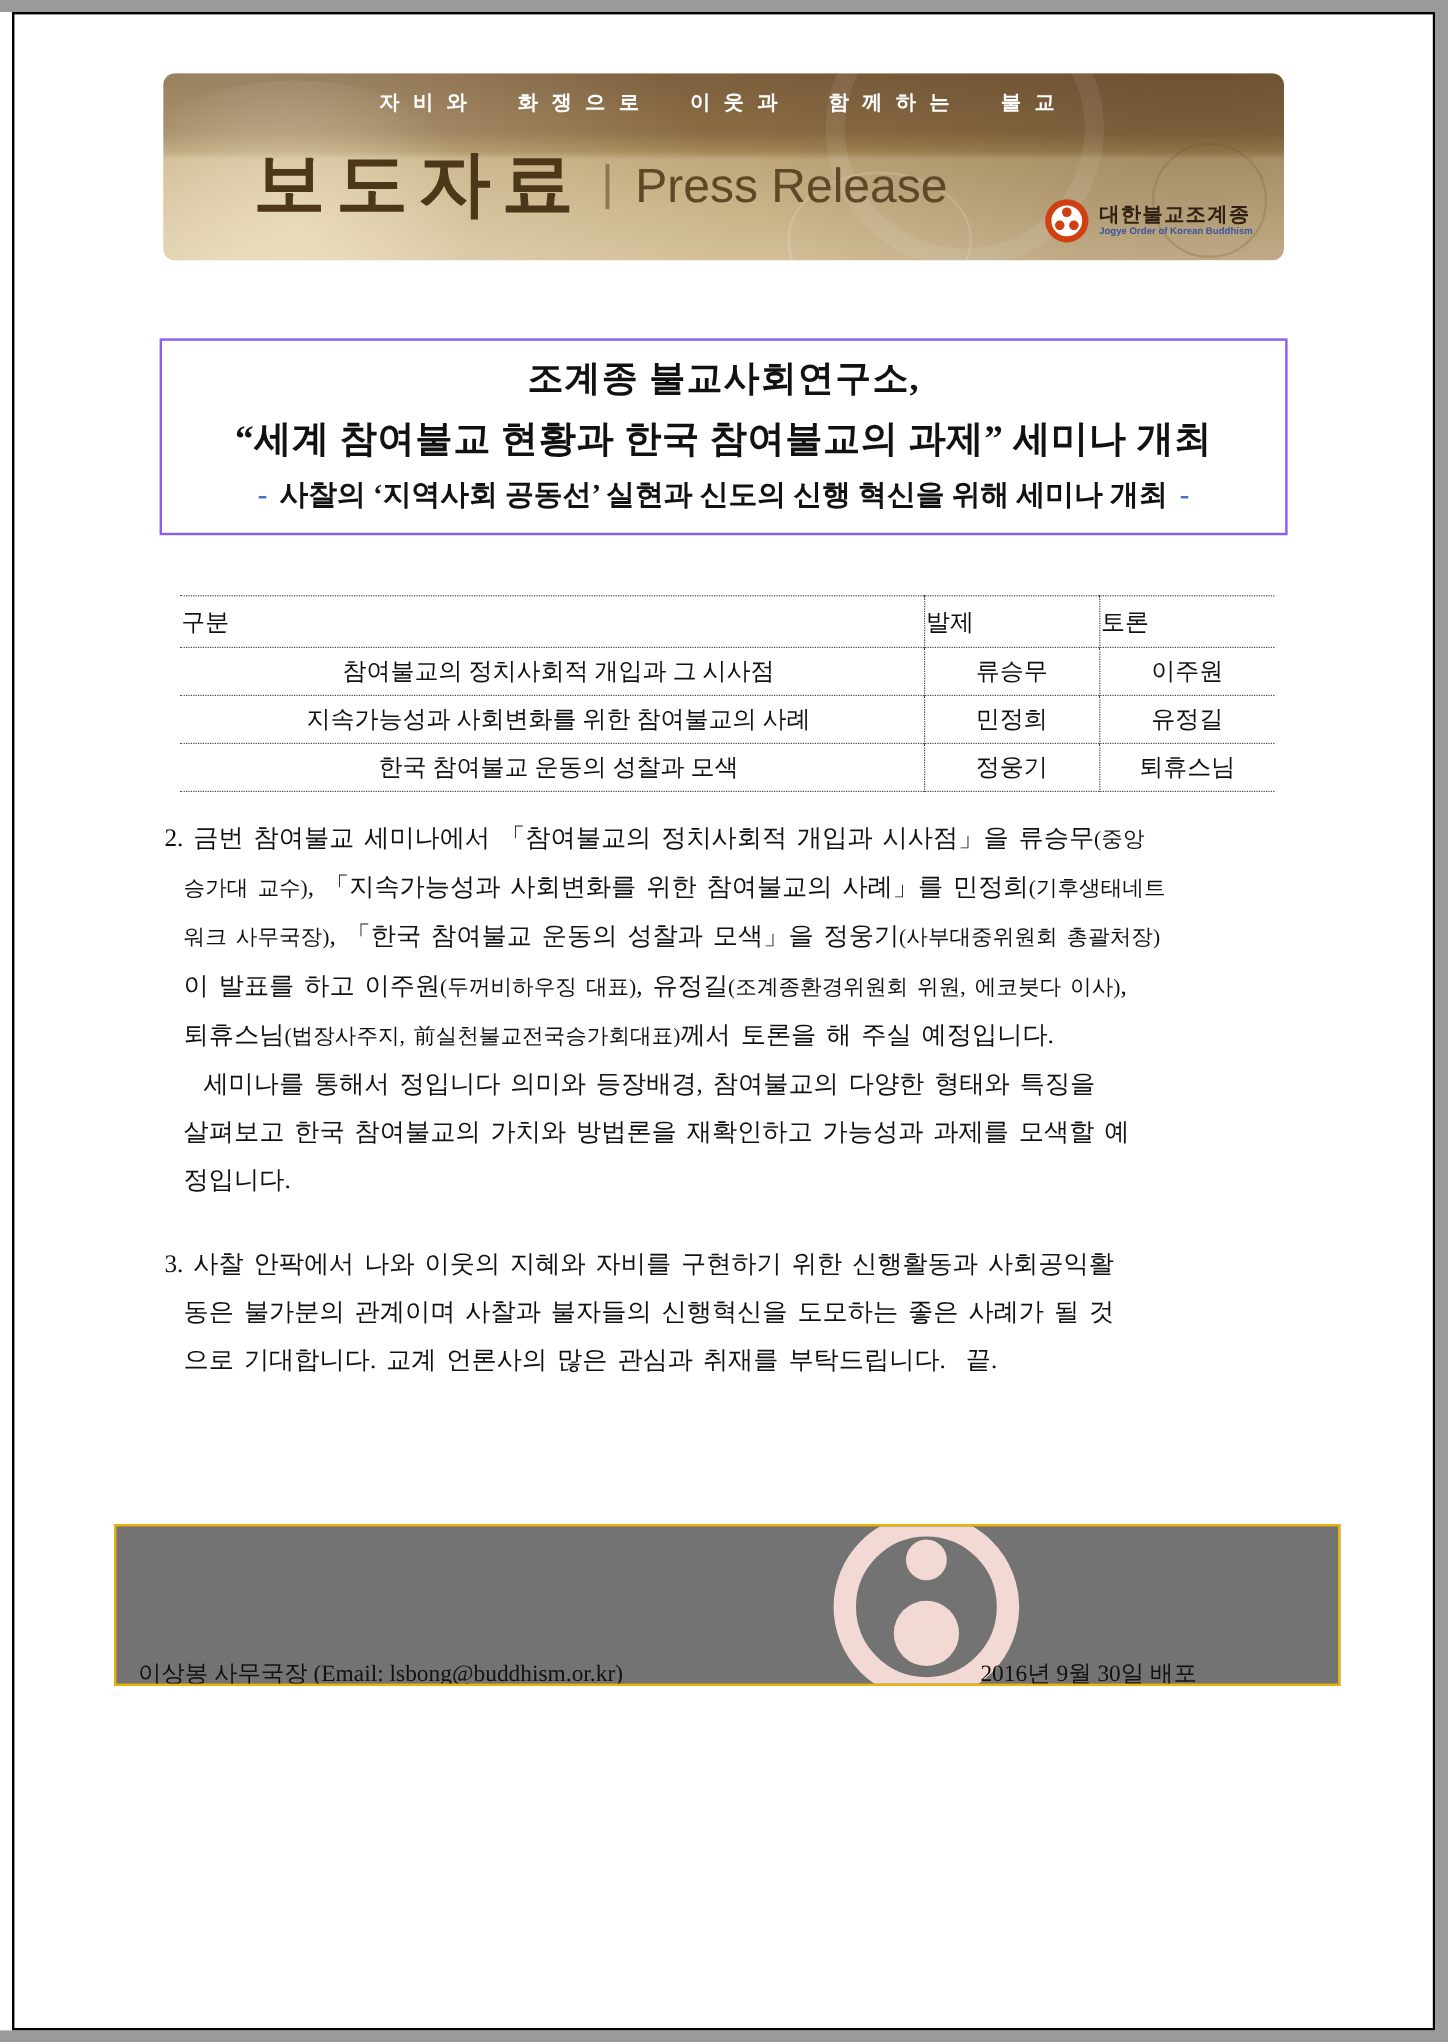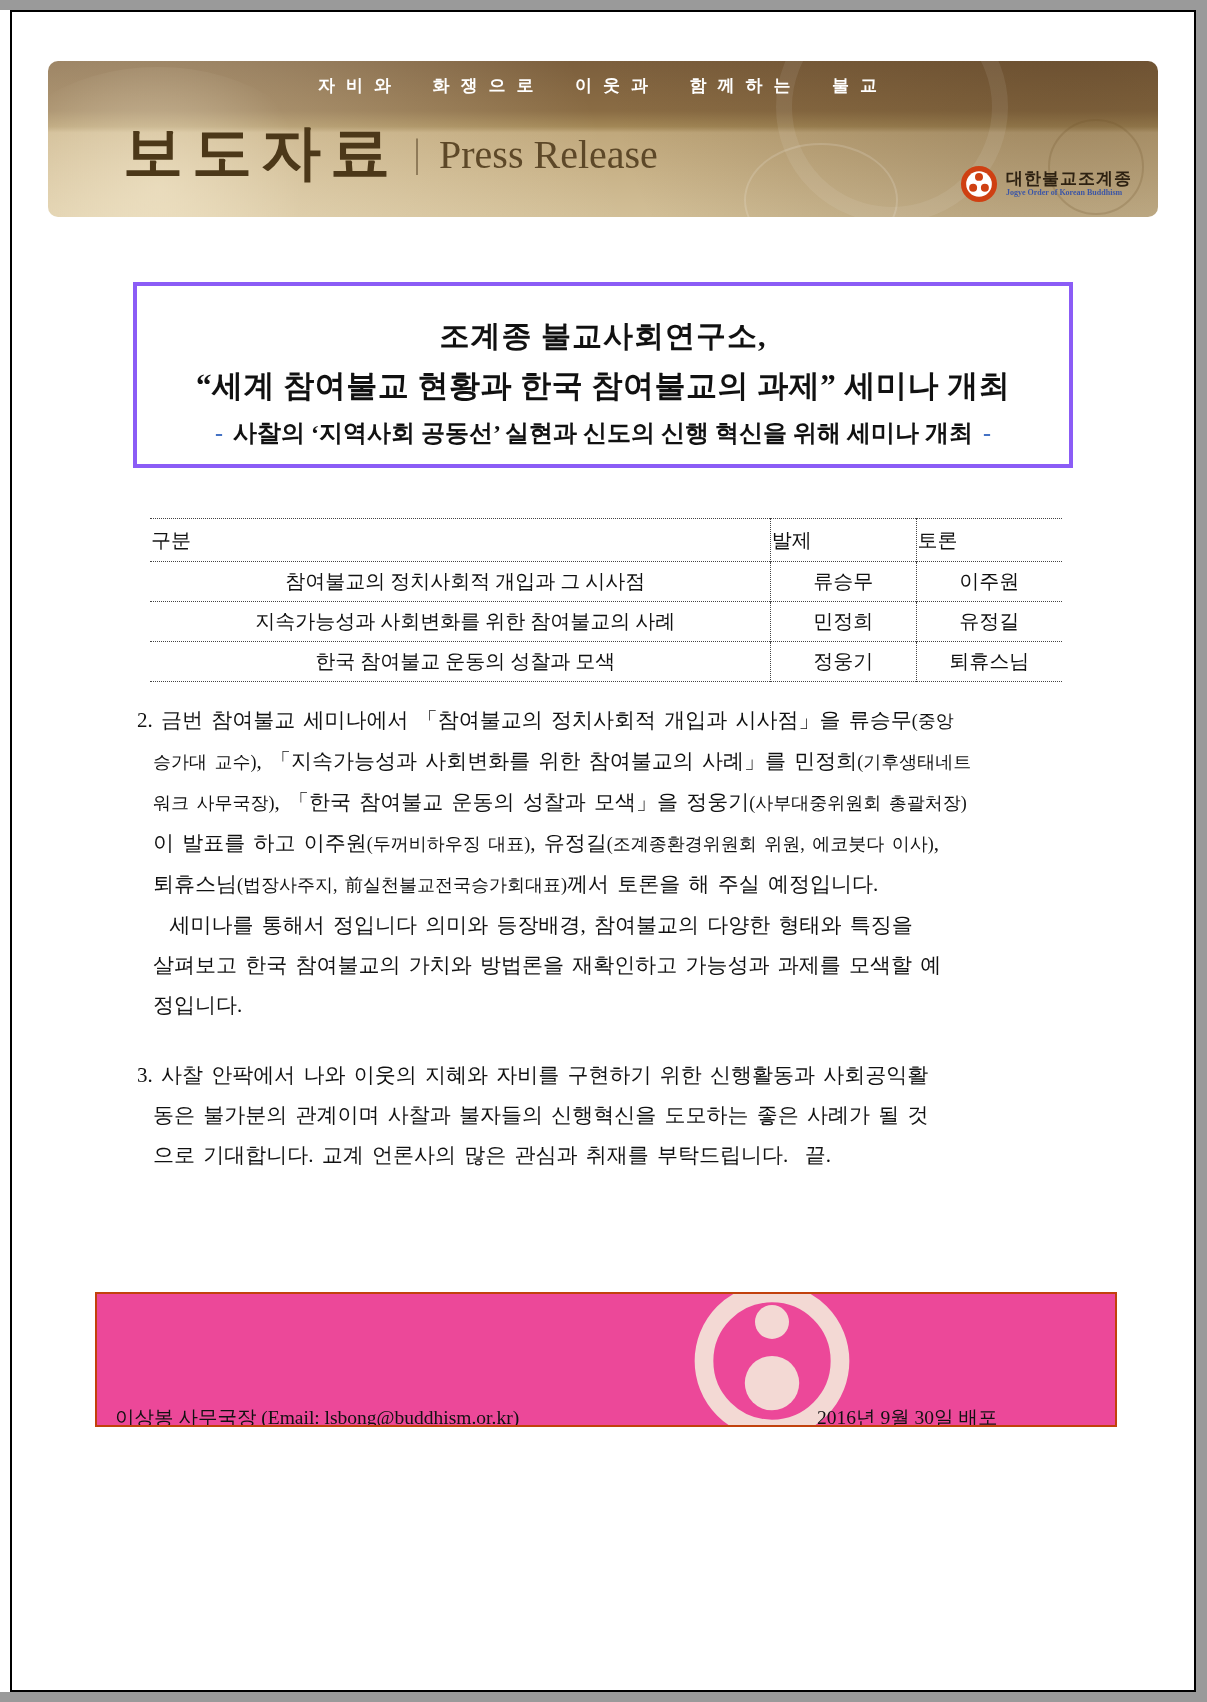--- a/index.html
+++ b/index.html
@@ -6,49 +6,49 @@
   .frame{position:relative;width:1207px;height:1702px;background:#ffffff;overflow:hidden;
          font-family:"Liberation Serif","DejaVu Serif",serif;color:#111;}
   .strip{position:absolute;background:#9a9a9a;}
   .strip-top{top:0;left:0;right:0;height:10px;}
   .strip-right{top:0;right:0;bottom:0;width:11px;}
   .strip-bottom{left:0;right:0;bottom:0;height:10px;}
   .page{position:absolute;top:10px;left:10px;right:11px;bottom:10px;
         border:2px solid #000;background:#fff;box-sizing:border-box;}
 
   
-  .banner{position:relative;margin:49px auto 0;width:1110px;height:156px;border-radius:10px;
+  .banner{position:relative;margin:49px auto 0;width:934px;height:156px;border-radius:10px;
           overflow:hidden;box-sizing:border-box;
           background:
             radial-gradient(circle at 6% 150%, rgba(250,240,215,0.50), rgba(250,240,215,0) 48%),
             radial-gradient(circle at 92% -30%, rgba(70,45,20,0.30), rgba(70,45,20,0) 45%),
             linear-gradient(180deg,#7c5f3d 0%,#8a6c44 32%,#a28756 42%,#c0a87c 46%,#c9b389 72%,#d2bf97 100%);
-          font-family:Liberation Serif, serif;}
+          font-family:Liberation Sans, sans-serif;}
   .swirl1{position:absolute;left:-60px;bottom:-90px;width:340px;height:240px;border-radius:50%;
           background:radial-gradient(circle, rgba(255,246,222,0.35), rgba(255,246,222,0) 70%);}
   .ring1{position:absolute;right:150px;top:-70px;width:200px;height:200px;border-radius:50%;
          border:16px solid rgba(255,255,255,0.08);}
   .ring2{position:absolute;right:14px;top:58px;width:92px;height:92px;border-radius:50%;
          border:2px solid rgba(110,80,40,0.22);}
   .ring3{position:absolute;right:260px;bottom:-40px;width:150px;height:110px;border-radius:50%;
          border:2px solid rgba(255,255,255,0.15);}
   .tagline{position:relative;margin-top:13px;text-align:center;color:#ffffff;font-weight:bold;
            font-size:17px;letter-spacing:11px;white-space:pre;}
   .banner-main{position:relative;display:flex;align-items:center;margin:26px 0 0 75px;}
   .b-title-ko{font-size:60px;font-weight:bold;letter-spacing:9px;color:#4c3819;line-height:1;}
   .b-divider{font-size:40px;color:rgba(90,70,40,0.55);margin:0 18px 0 14px;font-weight:200;line-height:1;}
   .b-title-en{font-size:40px;color:#5d4828;line-height:1;padding-top:4px;}
   .logo{position:absolute;right:26px;bottom:14px;display:flex;align-items:center;}
   .logo-text{margin-left:8px;line-height:1.1;}
   .logo-ko{font-size:17px;font-weight:bold;color:#2e2212;letter-spacing:1px;}
   .logo-en{font-size:8px;color:#3c56a6;font-weight:bold;}
 
   
-  .title-box{margin:65px auto 0;width:940px;box-sizing:border-box;border:4px solid #8b5cf6;
-             background:#fff;text-align:center;padding:26px 4px 10px;}
+  .title-box{margin:65px auto 0;width:940px;box-sizing:border-box;border:2px solid #8b5cf6;
+             background:#fff;text-align:center;padding:8px 4px 10px;}
   .tb-line1{font-size:30px;font-weight:bold;line-height:48px;letter-spacing:1px;}
   .tb-line2{font-size:31px;font-weight:bold;line-height:52px;letter-spacing:0.5px;}
   .tb-sub{font-size:24px;font-weight:bold;line-height:42px;}
   .sub-dash{color:#4472c4;margin:0 10px;font-weight:bold;}
 
   
   .para{margin-left:125px;width:956px;box-sizing:border-box;padding-left:16px;
         font-size:21px;line-height:40px;word-spacing:3px;}
   .pline{white-space:pre;}
   .para .pline:first-child{margin-left:-16px;}
@@ -65,21 +65,21 @@
   .seminar-table tbody tr{border-bottom:1px dotted #444;}
   .seminar-table th{font-weight:normal;height:40px;text-align:left;}
   .seminar-table td{height:37px;text-align:center;}
   .seminar-table .col-topic{width:68%;}
   .seminar-table .col-name{width:16%;}
   .seminar-table td.topic{text-align:center;padding-left:12px;}
   .seminar-table th+th, .seminar-table td+td{border-left:1px dotted #444;}
 
   
   .footer-box{position:relative;margin:117px 0 16px 83px;width:1022px;height:135px;
-              box-sizing:border-box;border:2px solid #c2410c;overflow:hidden;background:#ec4899;}
+              box-sizing:border-box;border:2px solid #eab308;overflow:hidden;background:#737373;}
   .watermark{position:absolute;left:590px;top:-18px;}
   .f-content{position:relative;display:flex;padding-top:24px;font-size:19.5px;line-height:40px;}
   .f-left{padding-left:18px;white-space:pre;}
   .f-right{position:absolute;left:720px;top:24px;white-space:pre;}
 </style>
 </head>
 <body>
 
 <div class="frame">
   <div class="strip strip-top"></div>

